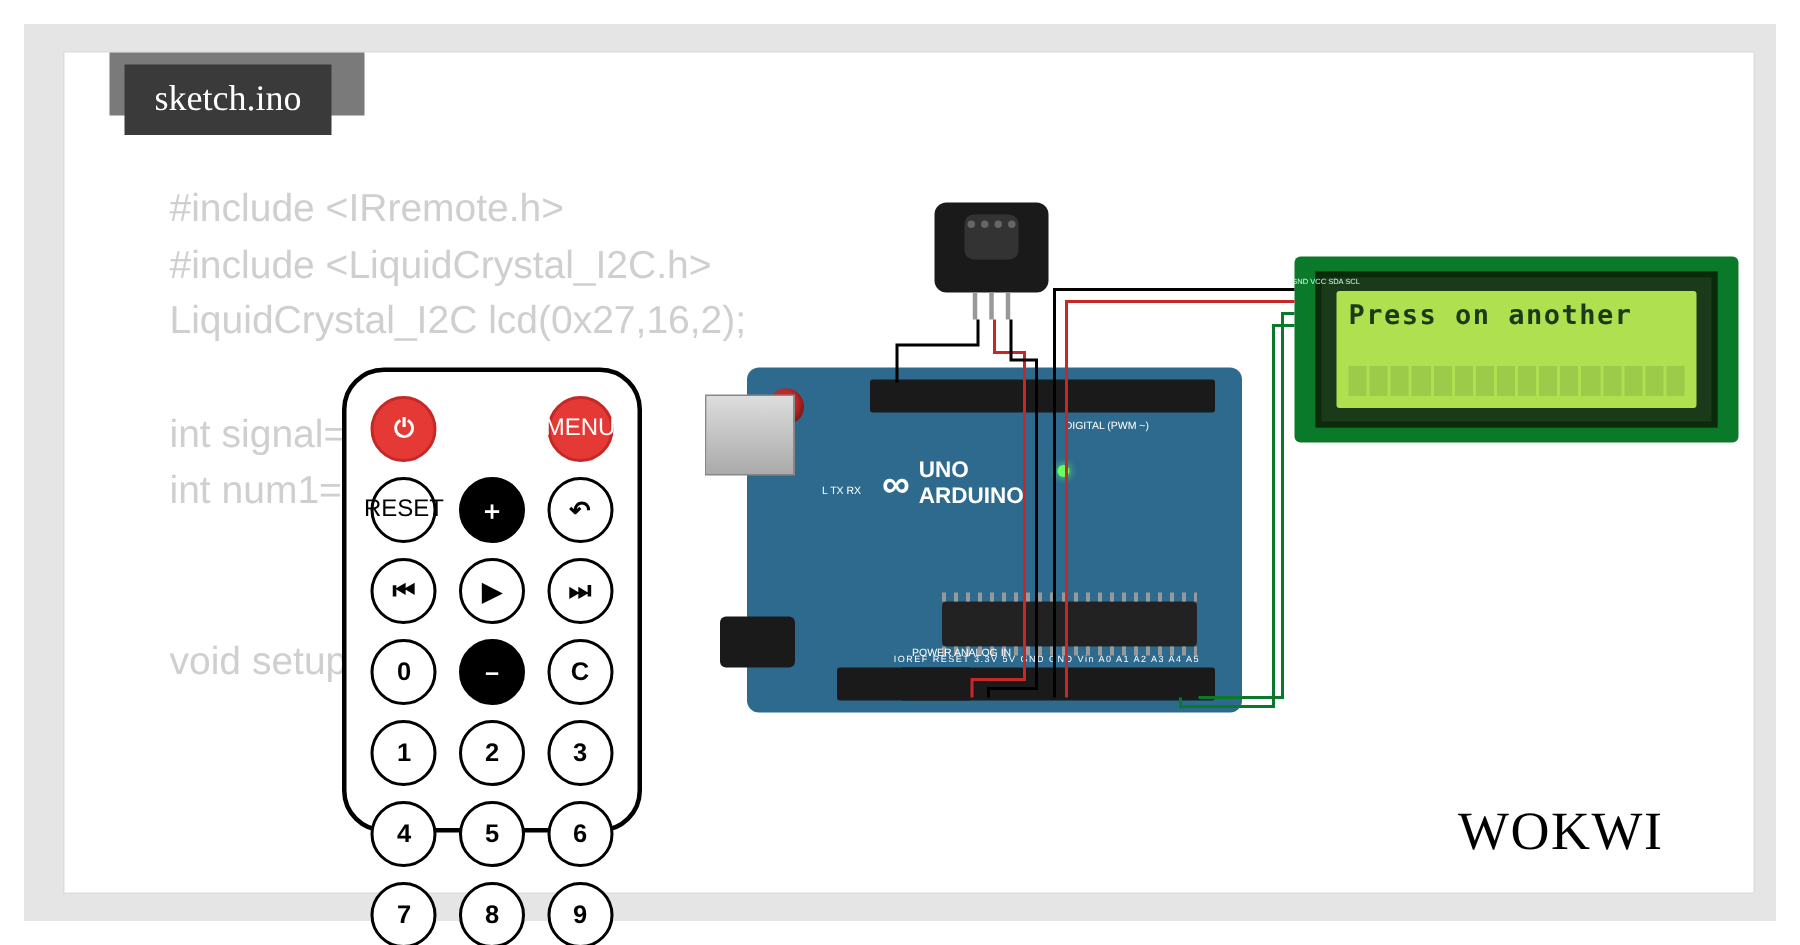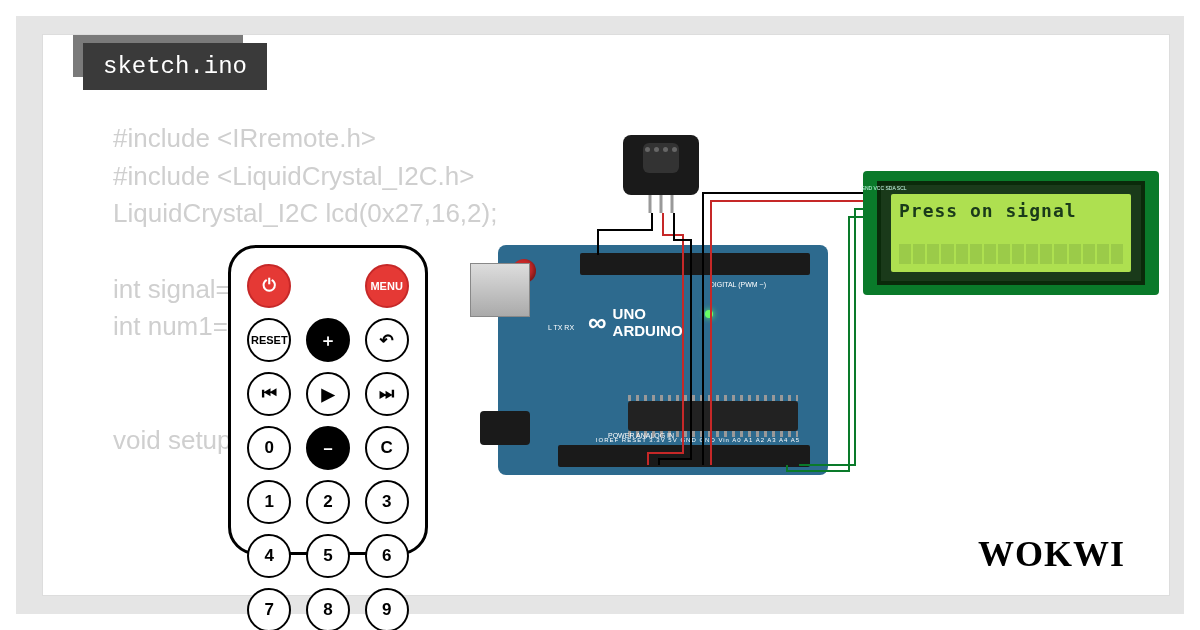--- a/index.html
+++ b/index.html
@@ -2,33 +2,33 @@
 <html><head>
 <meta charset="utf-8">
 <style>
   * { box-sizing: border-box; margin: 0; padding: 0; }
   body { width: 1200px; height: 630px; background: #fff; font-family: sans-serif; position: relative; overflow: hidden; }
   
   .outer-shadow { position: absolute; top: 16px; left: 16px; width: 1168px; height: 598px; background: #e5e5e5; }
   .card { position: absolute; top: 34px; left: 42px; width: 1128px; height: 562px; background: #fff; border: 1px solid #ddd; }
   
   .tab-shadow { position: absolute; top: 0; left: 30px; width: 170px; height: 42px; background: #7a7a7a; }
-  .tab { position: absolute; top: 8px; left: 40px; background: #3a3a3a; color: #fff; padding: 10px 20px; font-size: 24px; font-family: Liberation Mono, monospace; }
+  .tab { position: absolute; top: 8px; left: 40px; background: #3a3a3a; color: #fff; padding: 10px 20px; font-size: 24px; font-family: Liberation Serif, serif; }
   
   .code { position: absolute; top: 85px; left: 70px; font-family: ui-monospace, "Segoe UI", sans-serif; font-size: 26px; color: #cfcfcf; line-height: 1.45; white-space: pre; }
   
-  .logo { position: absolute; bottom: 20px; right: 44px; font-family: "Comic Sans MS", cursive; font-size: 36px; font-weight: bold; letter-spacing: 1px; color: #000; }
+  .logo { position: absolute; bottom: 20px; right: 60px; font-family: "Comic Sans MS", cursive; font-size: 36px; font-weight: normal; letter-spacing: 1px; color: #000; }
   
   
   .remote { position: absolute; top: 210px; left: 185px; width: 200px; height: 310px; background: #fff; border: 3px solid #000; border-radius: 28px; padding: 16px 14px; }
   .remote-grid { display: grid; grid-template-columns: repeat(3, 1fr); gap: 10px 10px; justify-items: center; }
   .rbtn { width: 44px; height: 44px; border-radius: 50%; border: 2.5px solid #000; display: flex; align-items: center; justify-content: center; font-size: 17px; font-weight: bold; background: #fff; font-family: sans-serif; }
   .rbtn.red { background: #e53935; color: #fff; border-color: #c62828; }
   .rbtn.black { background: #000; color: #fff; }
-  .rbtn.small { font-size: 11px; font-weight: bold; }
+  .rbtn.small { font-size: 16px; font-weight: normal; }
   
   
   .arduino { position: absolute; top: 210px; left: 455px; width: 330px; height: 230px; background: #2d6a8e; border-radius: 8px; }
   .arduino::before { content: ''; position: absolute; top: 14px; left: 14px; width: 24px; height: 24px; background: #c62828; border-radius: 50%; box-shadow: inset -2px -2px 4px rgba(0,0,0,.4); }
   .usb { position: absolute; top: 18px; left: -28px; width: 60px; height: 54px; background: linear-gradient(#ddd,#aaa); border: 1px solid #888; }
   .barrel { position: absolute; bottom: 30px; left: -18px; width: 50px; height: 34px; background: #1a1a1a; border-radius: 4px; }
   .header-top { position: absolute; top: 8px; right: 18px; width: 230px; height: 22px; background: #1a1a1a; border-radius: 2px; }
   .header-bot { position: absolute; bottom: 8px; right: 18px; width: 210px; height: 22px; background: #1a1a1a; border-radius: 2px; }
   .header-bot2 { position: absolute; bottom: 8px; left: 60px; width: 90px; height: 22px; background: #1a1a1a; border-radius: 2px; }
   .chip { position: absolute; bottom: 44px; right: 30px; width: 170px; height: 30px; background: #222; border-radius: 3px; }
@@ -114,21 +114,21 @@
     <div class="power-label">POWER        ANALOG IN</div>
   </div>
 
   <div class="lcd">
     <div class="lcd-pins">GND
 VCC
 SDA
 SCL</div>
     <div class="lcd-inner">
       <div class="lcd-screen">
-        <span>Press on signal</span>
+        <span>Press on another</span>
         <div class="lcd-row2">
             <span></span>
             <span></span>
             <span></span>
             <span></span>
             <span></span>
             <span></span>
             <span></span>
             <span></span>
             <span></span>

